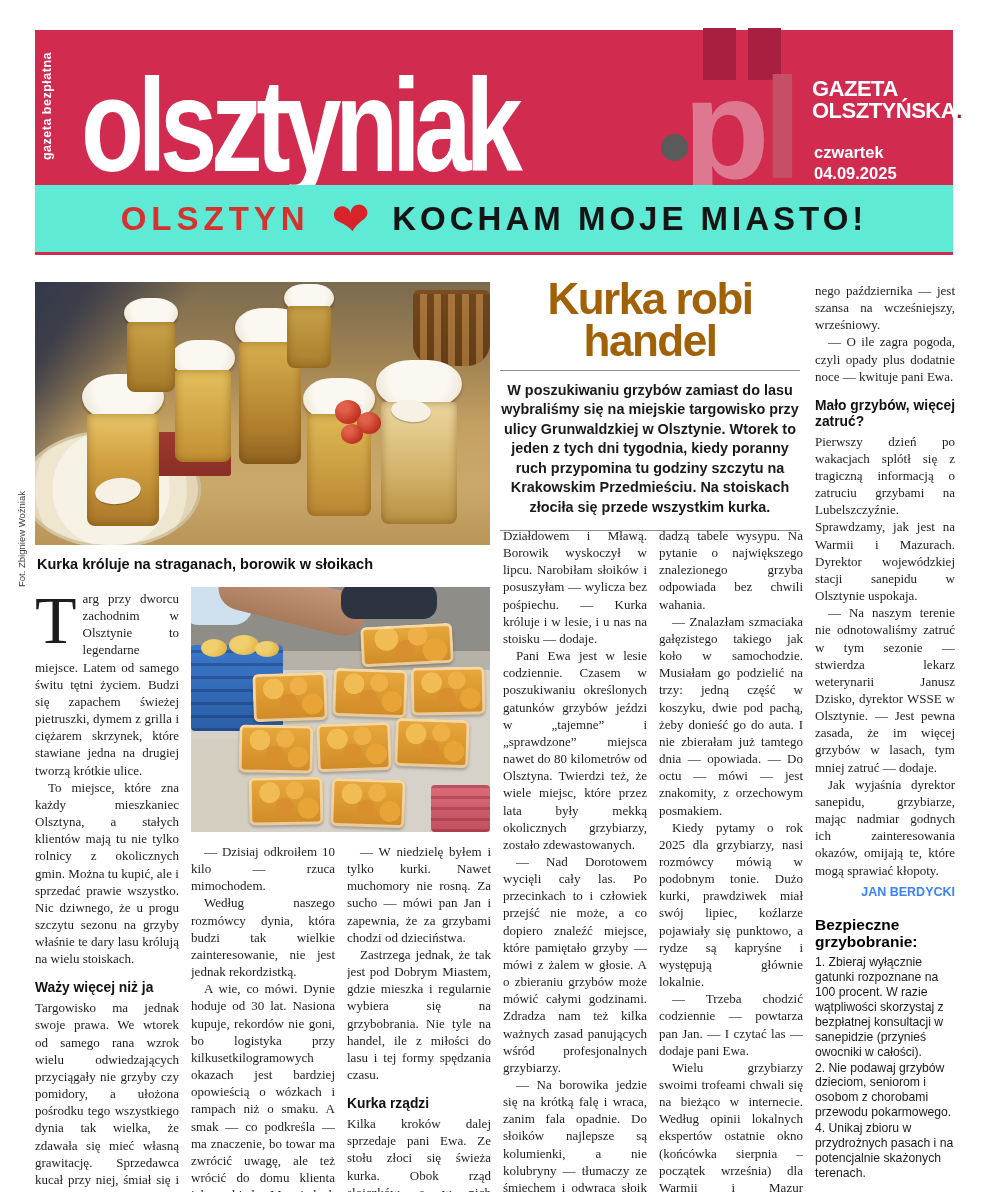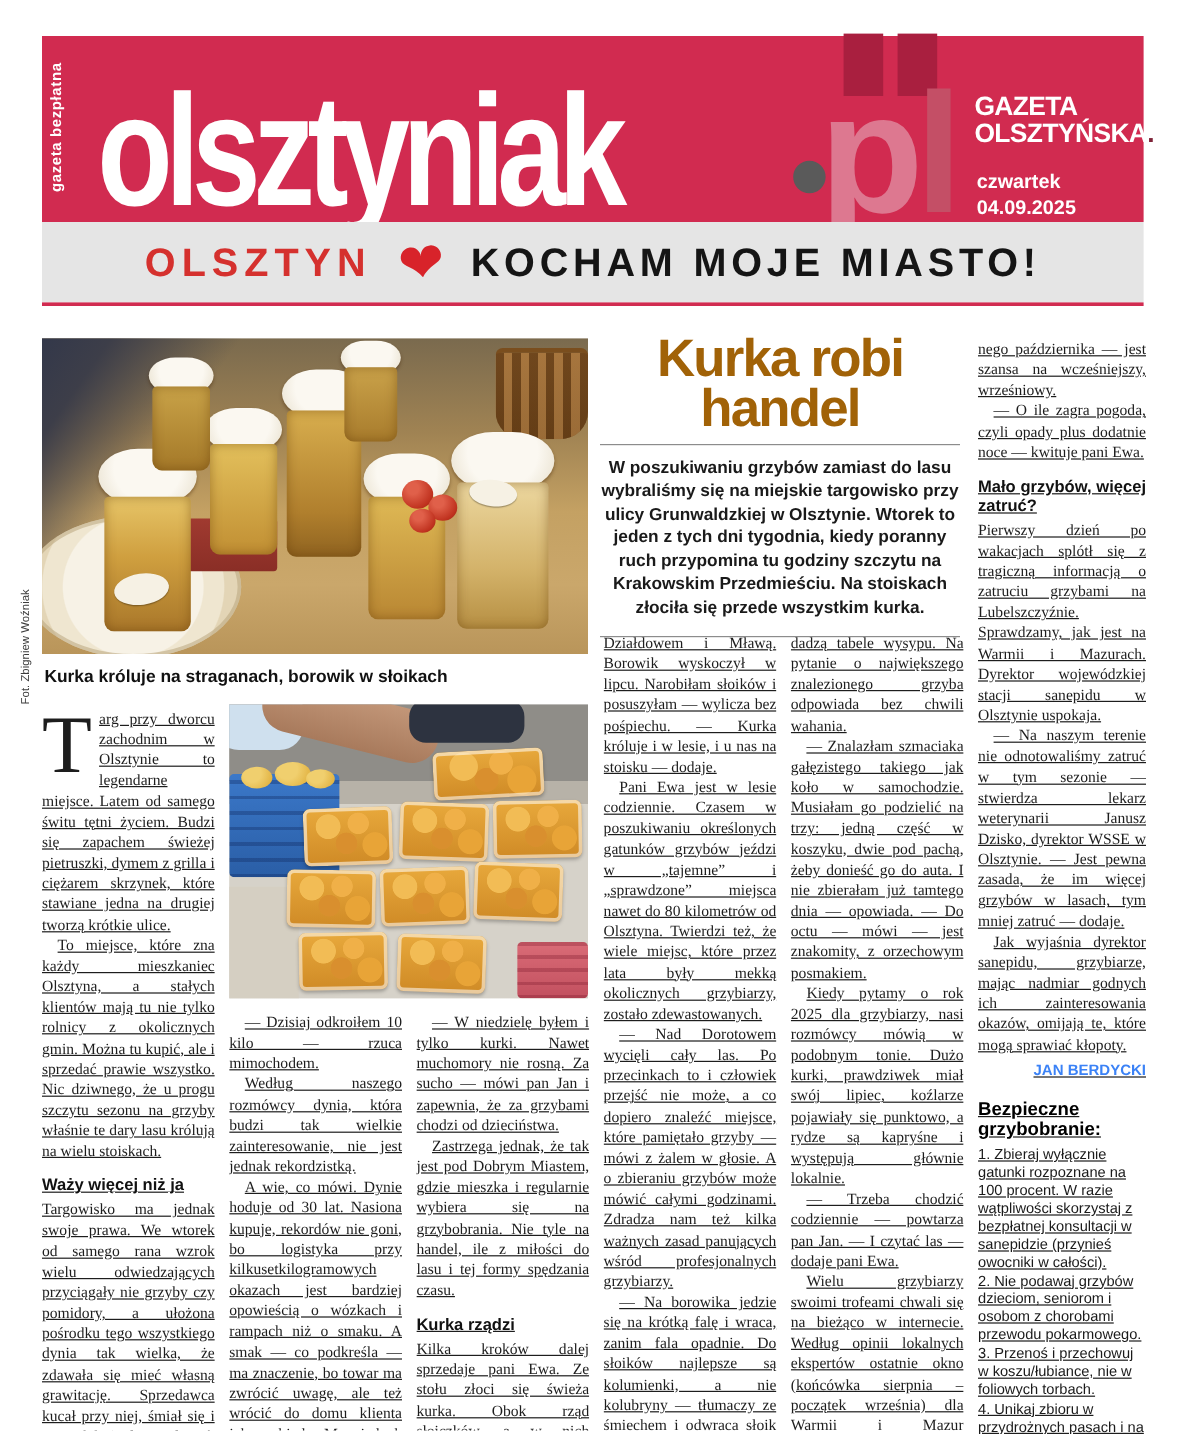--- a/index.html
+++ b/index.html
@@ -23,21 +23,21 @@
   .pl-p{color:#dd7890;}
   .pl-l{color:#c44f66;}
   .pl-dot{position:absolute;left:-14px;top:104px;width:27px;height:27px;border-radius:50%;background:#5a5a5a;}
   .brand{position:absolute;left:777px;top:48px;color:#fff;
         font:bold 22px/0.98 "Liberation Sans",sans-serif;letter-spacing:-.5px;}
   .brand-dot{color:#7e2338;}
   .issue-date{position:absolute;left:779px;top:112px;color:#fff;
         font:bold 16.5px/1.25 "Liberation Sans",sans-serif;}
 
   
-  .slogan{position:absolute;left:35px;top:185px;width:918px;height:67px;background:#e5e5e5;
+  .slogan{position:absolute;left:35px;top:185px;width:918px;height:67px;background:#5eead4;
         display:flex;align-items:center;justify-content:center;gap:22px;
         font-family:"Liberation Sans",sans-serif;}
   .slogan-city{color:#d5312e;font-weight:bold;font-size:33px;letter-spacing:5px;}
   .heart{color:#d8232a;font-size:46px;line-height:1;transform:rotate(-6deg);}
   .slogan-motto{color:#151515;font-weight:bold;font-size:33px;letter-spacing:4px;}
   .red-rule{position:absolute;left:35px;top:252px;width:918px;height:3px;background:#d12b50;}
 
   
   .photo1{position:absolute;left:35px;top:282px;width:455px;height:263px;overflow:hidden;
     background:
@@ -89,21 +89,21 @@
 
   
   .head-block{position:absolute;left:500px;top:278px;width:300px;}
   .headline{margin:0 0 8px;text-align:center;color:#a16207;
       font:bold 44px/0.95 "Liberation Sans",sans-serif;letter-spacing:-1.5px;}
   .lead{border-top:1px solid #8c8c8c;border-bottom:1px solid #8c8c8c;padding:10px 1px 12px;
       font:bold 14.4px/1.36 "Liberation Sans",sans-serif;text-align:center;color:#1a1a1a;}
 
   
   .col{position:absolute;width:144px;overflow:hidden;text-align:justify;
-      font:13px/1.32 "Liberation Serif",serif;color:#1d1d1d;text-decoration:underline;}
+      font:13px/1.32 "Liberation Serif",serif;color:#1d1d1d;}
   .col p{margin:0;text-indent:13px;}
   .col p.ni{text-indent:0;}
   .subhead{font:bold 13.8px/1.15 "Liberation Sans",sans-serif;margin:13px 0 3px;color:#111;}
   .dropcap{float:left;font-size:68px;line-height:54px;padding:3px 6px 0 0;font-family:"Liberation Serif",serif;}
   .col1{left:35px;top:590px;height:602px;}
   .col2{left:191px;top:843px;height:349px;}
   .col3{left:347px;top:843px;height:349px;}
   .col4{left:503px;top:527px;height:665px;}
   .col5{left:659px;top:527px;height:665px;}
   .col6{left:815px;top:282px;width:140px;height:913px;}
@@ -260,19 +260,18 @@
     <div class="subhead">Mało grzybów, więcej zatruć?</div>
     <p class="ni">Pierwszy dzień po wakacjach splótł się z tragiczną informacją o zatruciu grzybami na Lubelszczyźnie. Sprawdzamy, jak jest na Warmii i Mazurach. Dyrektor wojewódzkiej stacji sanepidu w Olsztynie uspokaja.</p>
     <p>— Na naszym terenie nie odnotowaliśmy zatruć w tym sezonie — stwierdza lekarz weterynarii Janusz Dzisko, dyrektor WSSE w Olsztynie. — Jest pewna zasada, że im więcej grzybów w lasach, tym mniej zatruć — dodaje.</p>
     <p>Jak wyjaśnia dyrektor sanepidu, grzybiarze, mając nadmiar godnych ich zainteresowania okazów, omijają te, które mogą sprawiać kłopoty.</p>
     <div class="byline">JAN BERDYCKI</div>
 
     <div class="infobox">
       <div class="infobox-title">Bezpieczne grzybobranie:</div>
       <p>1. Zbieraj wyłącznie gatunki rozpoznane na 100 procent. W razie wątpliwości skorzystaj z bezpłatnej konsultacji w sanepidzie (przynieś owocniki w całości).</p>
       <p>2. Nie podawaj grzybów dzieciom, seniorom i osobom z chorobami przewodu pokarmowego.</p>
-      <p>3. Przenoś i przechowuj w koszu/łubiance, nie w foliowych torbach.</p>
       <p>4. Unikaj zbioru w przydrożnych pasach i na potencjalnie skażonych terenach.</p>
 
     </div>
   </div>
 
 </div>
 
 </body></html>

